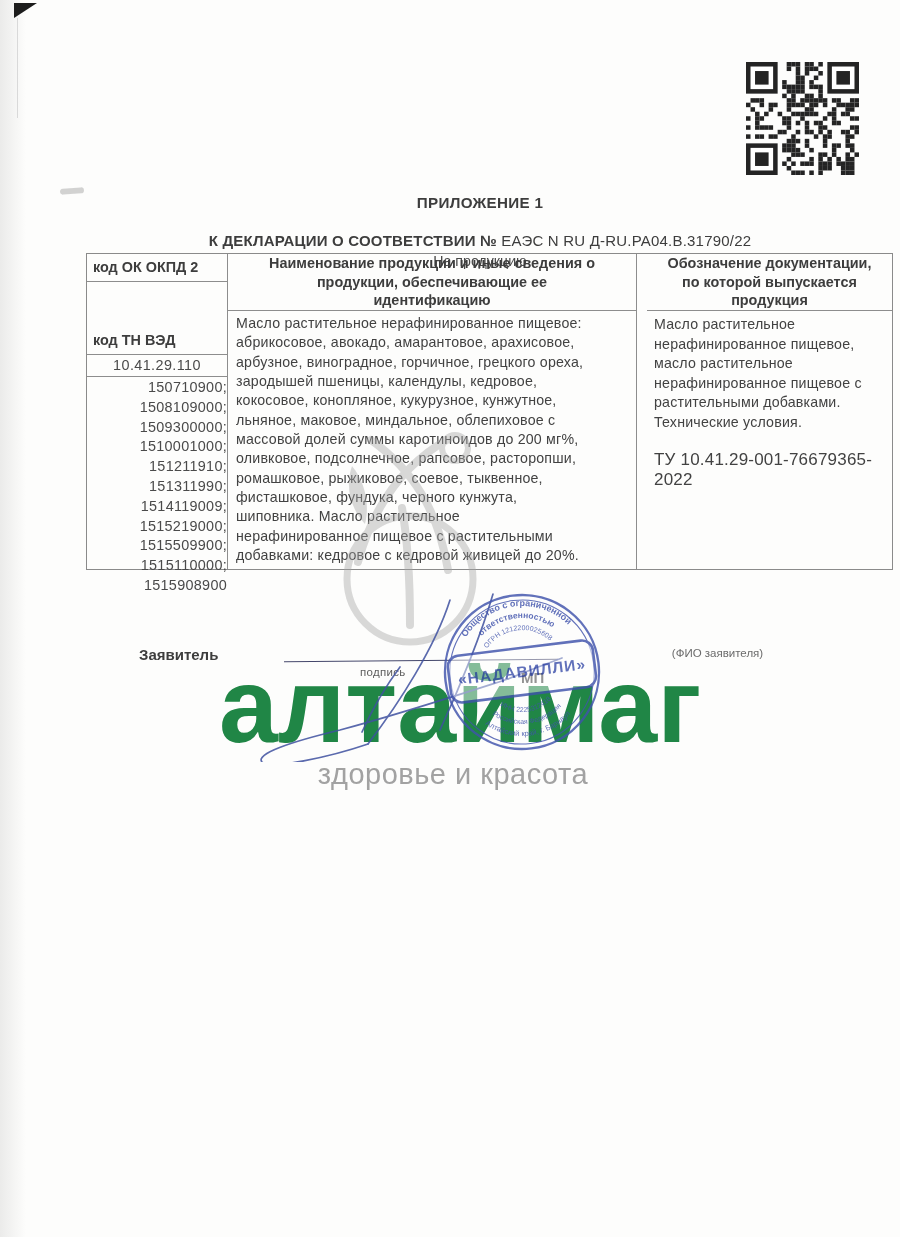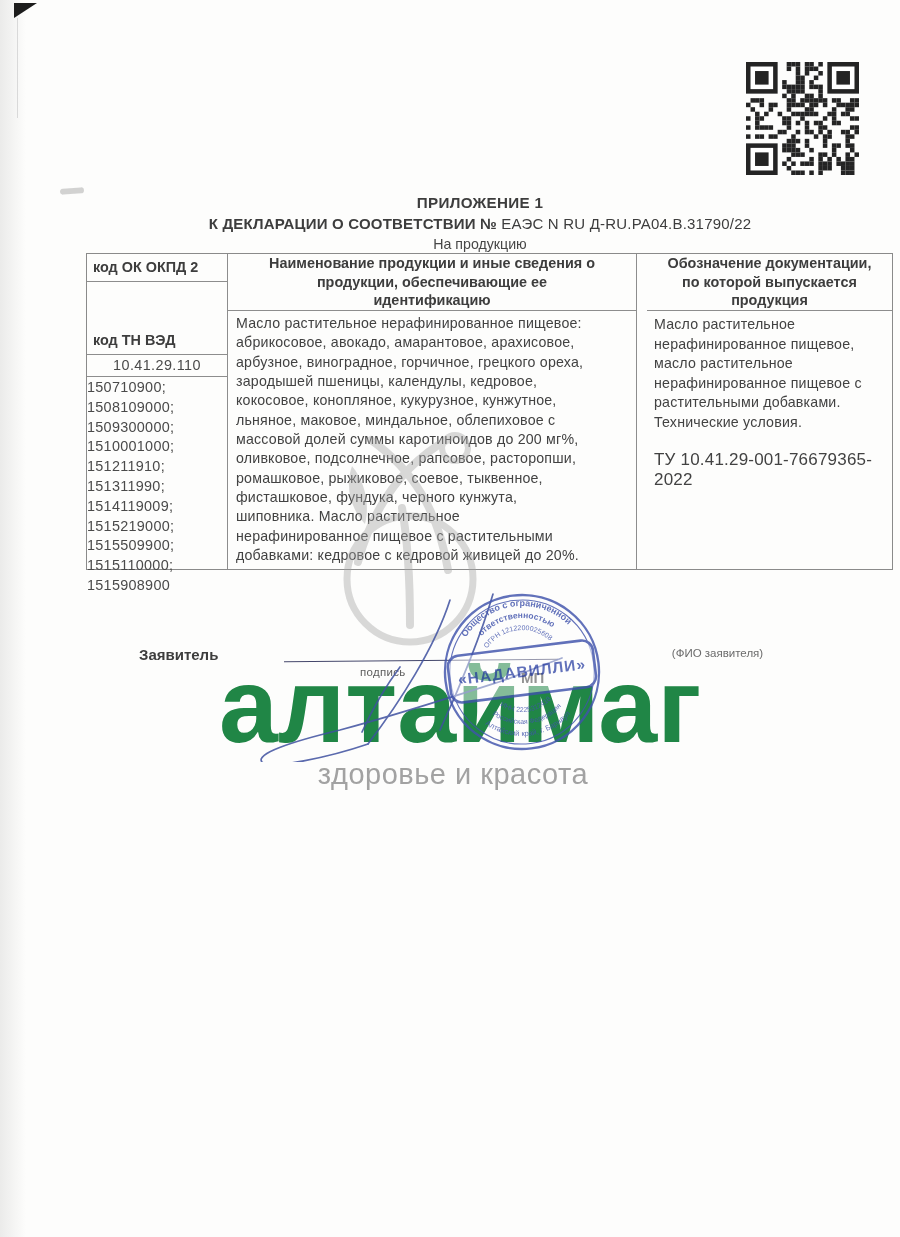--- a/index.html
+++ b/index.html
@@ -21,21 +21,21 @@
     position:absolute; left:17px; top:18px; width:1px; height:100px; background:#d9d9d9;
   }
   .smudge{
     position:absolute; left:60px; top:188px; width:24px; height:6px;
     background:#9d9d9d; opacity:.45; border-radius:3px; transform:rotate(-4deg);
   }
   .qr{ position:absolute; left:746px; top:62px; width:113px; height:113px; }
 
   .title-block{ position:absolute; left:60px; top:193px; width:840px; text-align:center; }
   .t1{ font-size:15.2px; font-weight:bold; line-height:20px; letter-spacing:.3px;}
-  .t2{ font-size:15px; line-height:21px; letter-spacing:.2px;}
+  .t2{ font-size:15px; line-height:21px; letter-spacing:.2px;margin-top:17px;}
   .t2 .b{ font-weight:bold; }
   .t3{ font-size:14.2px; line-height:20px; color:#474747;}
 
   .doc-table{
     position:absolute; left:86px; top:253px; width:807px; height:317px;
     border:1.4px solid #8a8a8a; display:flex; box-sizing:border-box;
     background:transparent;
   }
   .col{ box-sizing:border-box; }
   .col1{ width:141px; border-right:1.3px solid #8d8d8d; }
@@ -47,21 +47,21 @@
   .c2h,.c3h{
     height:57px; border-bottom:1.3px solid #8d8d8d;
     display:flex; align-items:center; justify-content:center; text-align:center;
     white-space:pre-line; line-height:18.6px; padding:0 4px;
   }
   .okpd{
     height:21px; line-height:20px; text-align:center; font-size:14.4px; color:#4a4a4a;
     border-bottom:1.2px solid #8d8d8d; letter-spacing:.4px;
   }
   .codes{
-    text-align:left; font-size:14.4px; color:#4a4a4a; line-height:19.8px;
+    text-align:right; font-size:14.4px; color:#4a4a4a; line-height:19.8px;
     white-space:pre-line; padding-top:1px; letter-spacing:.3px;
   }
   .desc{
     font-size:14.2px; line-height:19.35px; padding:3px 6px 0 8px;
     white-space:pre-line; color:#424242; letter-spacing:.2px;
   }
   .doc-desc{
     font-size:14.2px; line-height:19.5px; padding:4px 4px 0 7px;
     white-space:pre-line; color:#424242; letter-spacing:.2px;
   }

